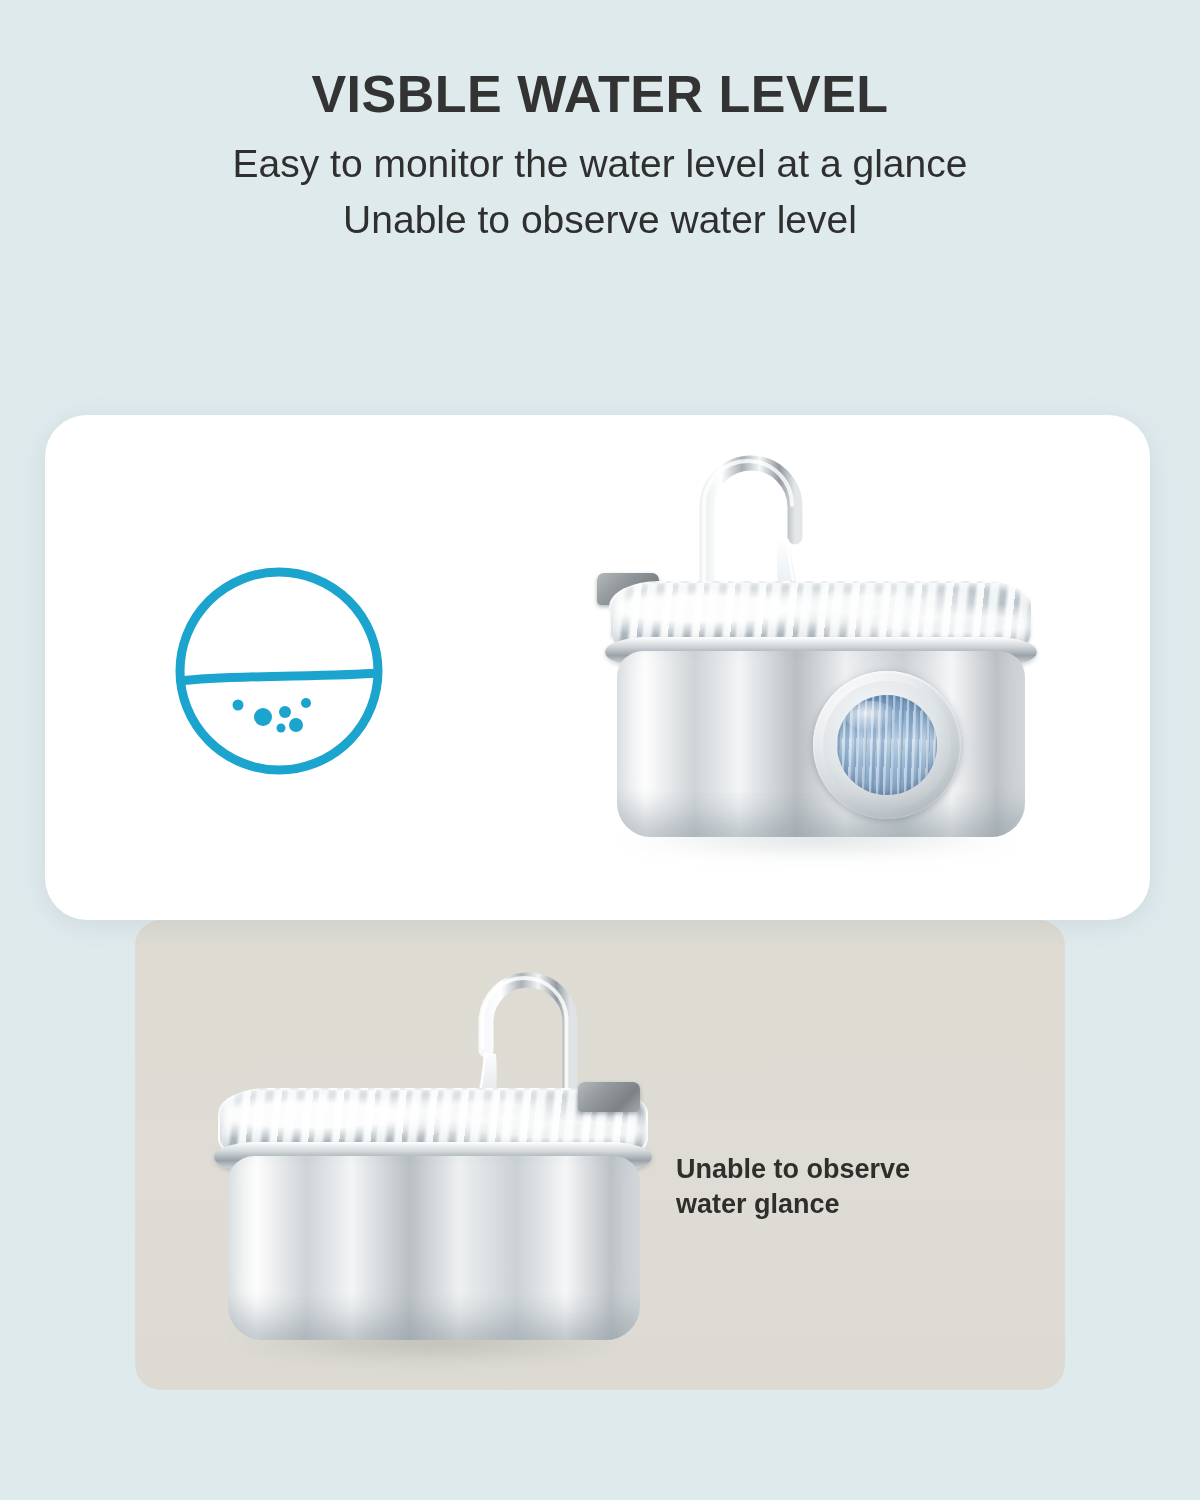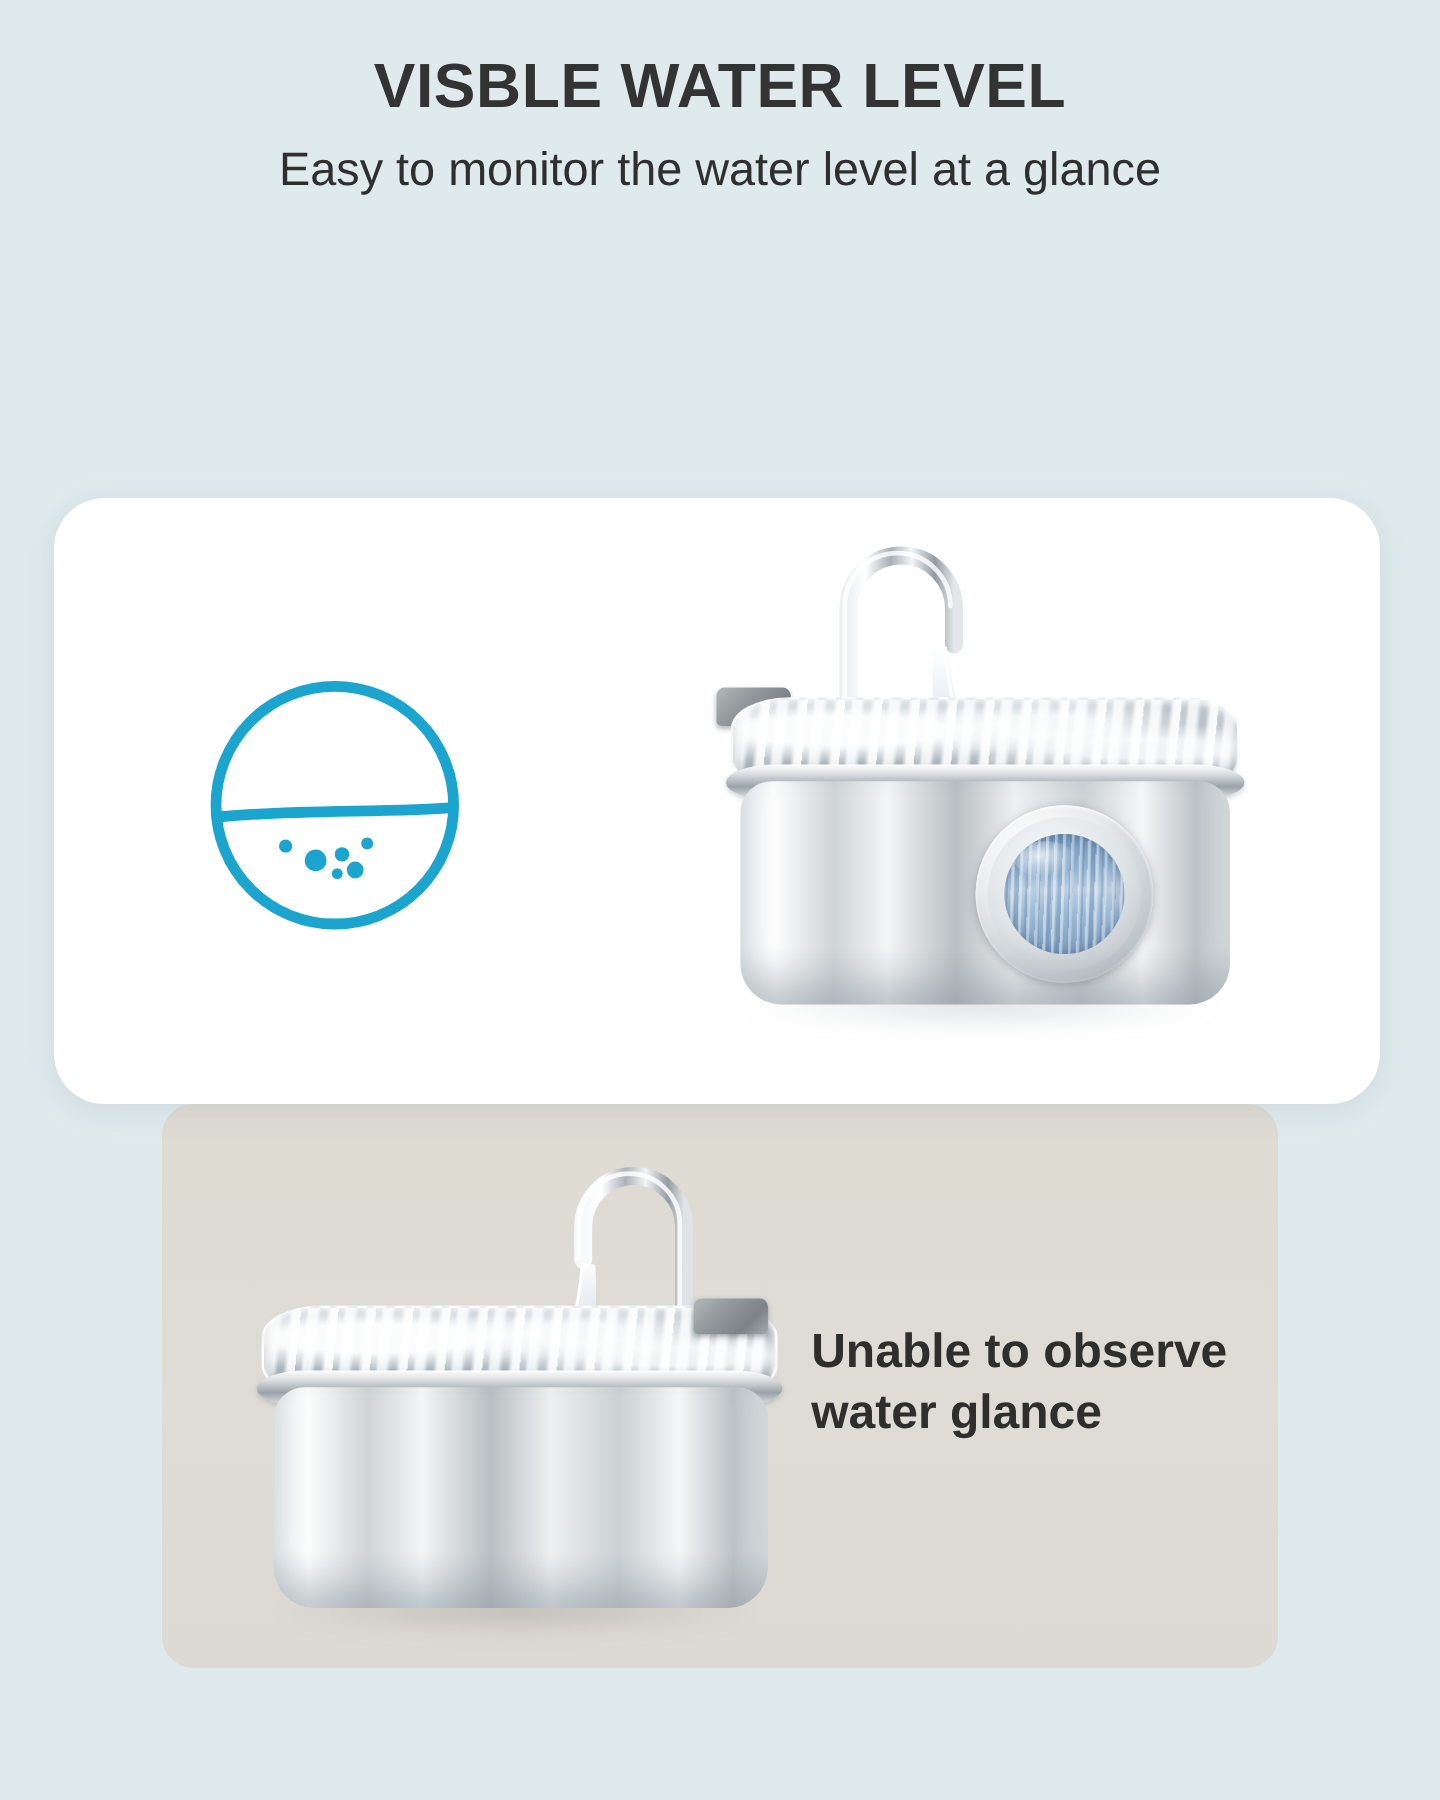--- a/index.html
+++ b/index.html
@@ -13,21 +13,21 @@
   #page {
     position:relative;
     width:1200px; height:1500px;
     background:#dfeaed;
   }
 
   
   .header { position:absolute; top:0; left:0; width:1200px; text-align:center; }
 
   .title {
-    margin-top:44px;
+    margin-top:66px;
     font-size:52px;
     font-weight:bold;
     letter-spacing:0.5px;
     color:#333333;
     line-height:1.08;
   }
   .subtitle {
     font-size:39px;
     font-weight:normal;
     color:#2f2f2f;
@@ -174,36 +174,37 @@
   
   .ground-shadow {
     position:absolute;
     border-radius:50%;
     filter:blur(9px);
   }
 
   
   .bad-caption {
     position:absolute;
-    left:676px; top:1101px;
+    left:676px; top:1152px;
     width:360px;
-    font-size:40px;
+    font-size:27px;
     font-weight:bold;
     color:#2e2e2c;
     line-height:1.28;
   }
 </style>
 </head>
 <body>
 
 <div id="page">
 
   <div class="header">
     <div class="title">VISBLE WATER LEVEL</div>
     <div class="subtitle first">Easy to monitor the water level at a glance</div>
+    <div class="subtitle">Unable to observe water level</div>
   </div>
 
   <div class="beige-panel"></div>
 
   <div class="fountain" style="left:200px; top:960px; width:470px; height:420px;">
 
     <div class="ground-shadow" style="left:30px; top:366px; width:400px; height:34px;
                 background:radial-gradient(ellipse at 50% 50%, rgba(110,118,112,0.34) 0%, rgba(110,118,112,0) 72%);"></div>
 
     <svg class="spout" style="left:238px; top:4px;" width="160" height="180" viewBox="0 0 160 180">

